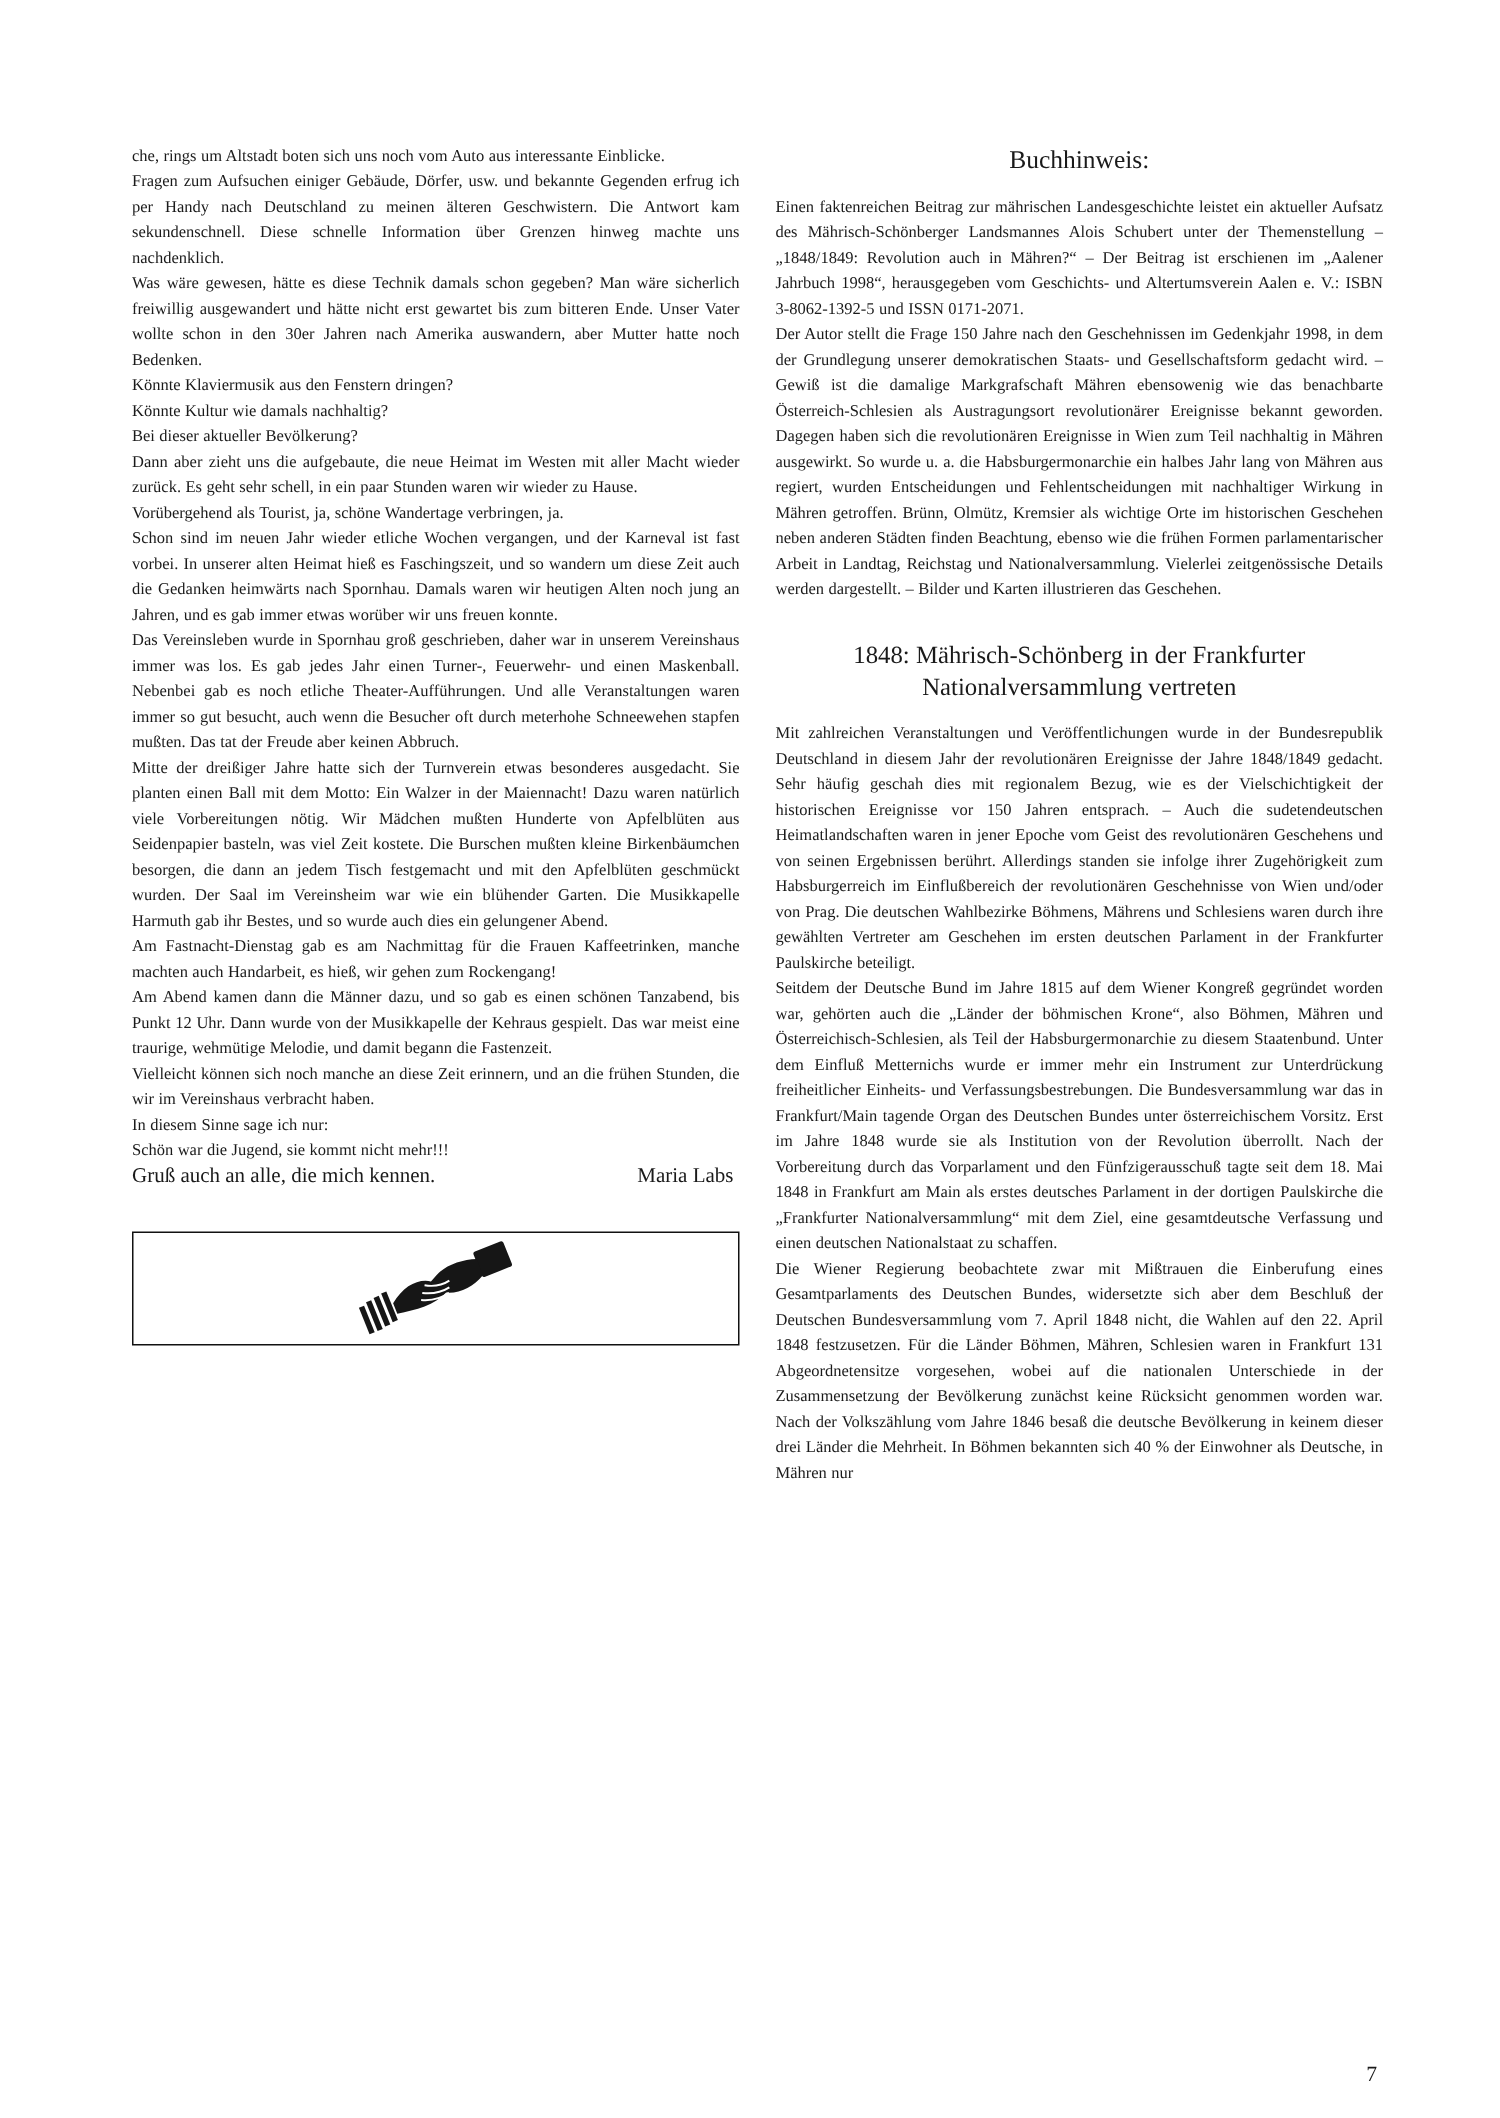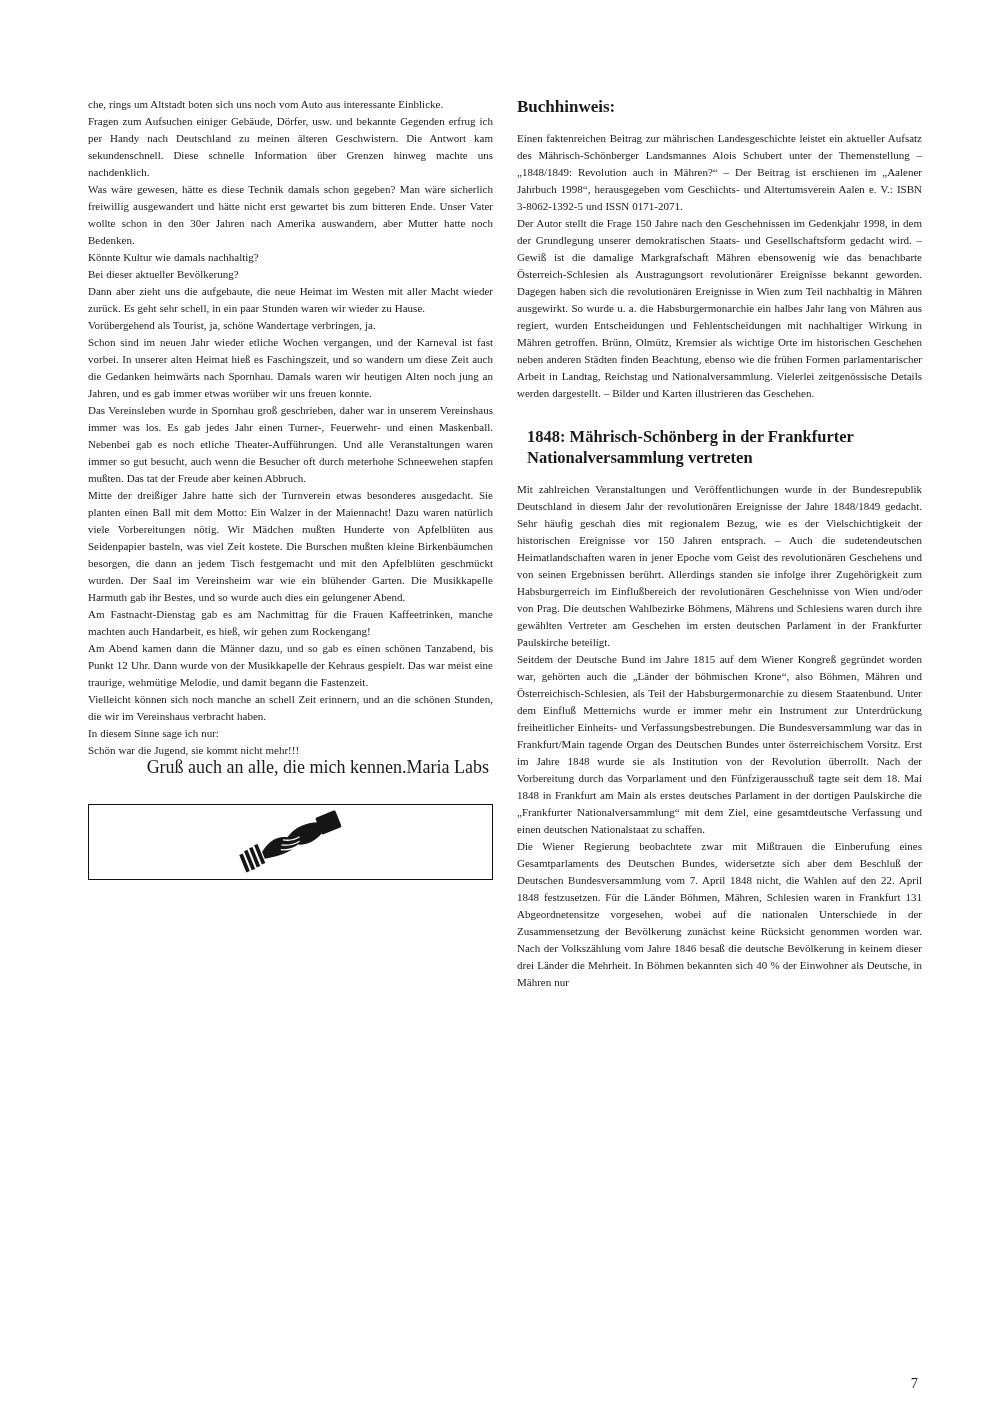--- a/index.html
+++ b/index.html
@@ -30,38 +30,39 @@
   p.body {
     font-size: 11px;
     line-height: 17px;
     text-align: justify;
     hyphens: auto;
     -webkit-hyphens: auto;
     word-spacing: 0.02em;
   }
   .article-title {
     font-size: 17px;
-    font-weight: bold;
+    font-weight: normal;
+    text-align: center;
     line-height: 21px;
     margin: 25px 0 14px 0;
   }
   .article-title.first {
     margin-top: 0;
     margin-bottom: 13px;
   }
   .article-title.two-line {
     font-size: 16.5px;
     padding: 0 10px;
     margin: 24px 0 13px 0;
   }
   .signature-line {
     display: flex;
-    justify-content: flex-end;
+    justify-content: space-between;
     align-items: baseline;
-    font-size: 18px;
+    font-size: 14px;
     line-height: 17px;
   }
   .signature-line .author {
     padding-right: 4px;
   }
   .handshake-box {
     margin-top: 28px;
     width: 405px;
     height: 76px;
     border: 1.5px solid #111;
@@ -81,34 +82,35 @@
 <body>
 
 <div class="page">
   <div class="columns">
 
     <div class="col">
       <div>
         <p class="body">che, rings um Altstadt boten sich uns noch vom Auto aus interessante Einblicke.</p>
         <p class="body">Fragen zum Aufsuchen einiger Gebäude, Dörfer, usw. und bekannte Gegenden erfrug ich per Handy nach Deutschland zu meinen älteren Geschwistern. Die Antwort kam sekundenschnell. Diese schnelle Information über Grenzen hinweg machte uns nachdenklich.</p>
         <p class="body">Was wäre gewesen, hätte es diese Technik damals schon gegeben? Man wäre sicherlich freiwillig ausgewandert und hätte nicht erst gewartet bis zum bitteren Ende. Unser Vater wollte schon in den 30er Jahren nach Amerika auswandern, aber Mutter hatte noch Bedenken.</p>
+        <p class="body">Könnte Klaviermusik aus den Fenstern dringen?</p>
         <p class="body">Könnte Kultur wie damals nachhaltig?</p>
         <p class="body">Bei dieser aktueller Bevölkerung?</p>
         <p class="body">Dann aber zieht uns die aufgebaute, die neue Heimat im Westen mit aller Macht wieder zurück. Es geht sehr schell, in ein paar Stunden waren wir wieder zu Hause.</p>
         <p class="body">Vorübergehend als Tourist, ja, schöne Wandertage verbringen, ja.</p>
       </div>
 
 
       <div>
         <p class="body">Schon sind im neuen Jahr wieder etliche Wochen vergangen, und der Karneval ist fast vorbei. In unserer alten Heimat hieß es Faschingszeit, und so wandern um diese Zeit auch die Gedanken heimwärts nach Spornhau. Damals waren wir heutigen Alten noch jung an Jahren, und es gab immer etwas worüber wir uns freuen konnte.</p>
         <p class="body">Das Vereinsleben wurde in Spornhau groß geschrieben, daher war in unserem Vereinshaus immer was los. Es gab jedes Jahr einen Turner-, Feuerwehr- und einen Maskenball. Nebenbei gab es noch etliche Theater-Aufführungen. Und alle Veranstaltungen waren immer so gut besucht, auch wenn die Besucher oft durch meterhohe Schneewehen stapfen mußten. Das tat der Freude aber keinen Abbruch.</p>
         <p class="body">Mitte der dreißiger Jahre hatte sich der Turnverein etwas besonderes ausgedacht. Sie planten einen Ball mit dem Motto: Ein Walzer in der Maiennacht! Dazu waren natürlich viele Vorbereitungen nötig. Wir Mädchen mußten Hunderte von Apfelblüten aus Seidenpapier basteln, was viel Zeit kostete. Die Burschen mußten kleine Birkenbäumchen besorgen, die dann an jedem Tisch festgemacht und mit den Apfelblüten geschmückt wurden. Der Saal im Vereinsheim war wie ein blühender Garten. Die Musikkapelle Harmuth gab ihr Bestes, und so wurde auch dies ein gelungener Abend.</p>
         <p class="body">Am Fastnacht-Dienstag gab es am Nachmittag für die Frauen Kaffeetrinken, manche machten auch Handarbeit, es hieß, wir gehen zum Rockengang!</p>
         <p class="body">Am Abend kamen dann die Männer dazu, und so gab es einen schönen Tanzabend, bis Punkt 12 Uhr. Dann wurde von der Musikkapelle der Kehraus gespielt. Das war meist eine traurige, wehmütige Melodie, und damit begann die Fastenzeit.</p>
-        <p class="body">Vielleicht können sich noch manche an schell Zeit erinnern, und an die schönen Stunden, die wir im Vereinshaus verbracht haben.</p>
+        <p class="body">Vielleicht können sich noch manche an diese Zeit erinnern, und an die frühen Stunden, die wir im Vereinshaus verbracht haben.</p>
         <p class="body">In diesem Sinne sage ich nur:</p>
         <p class="body">Schön war die Jugend, sie kommt nicht mehr!!!</p>
         <p class="signature-line">
           <span>Gruß auch an alle, die mich kennen.</span>
           <span class="author">Maria Labs</span>
         </p>
       </div>
 
       <div class="handshake-box">
         <svg width="118" height="66" viewBox="0 0 140 80" aria-hidden="true">

